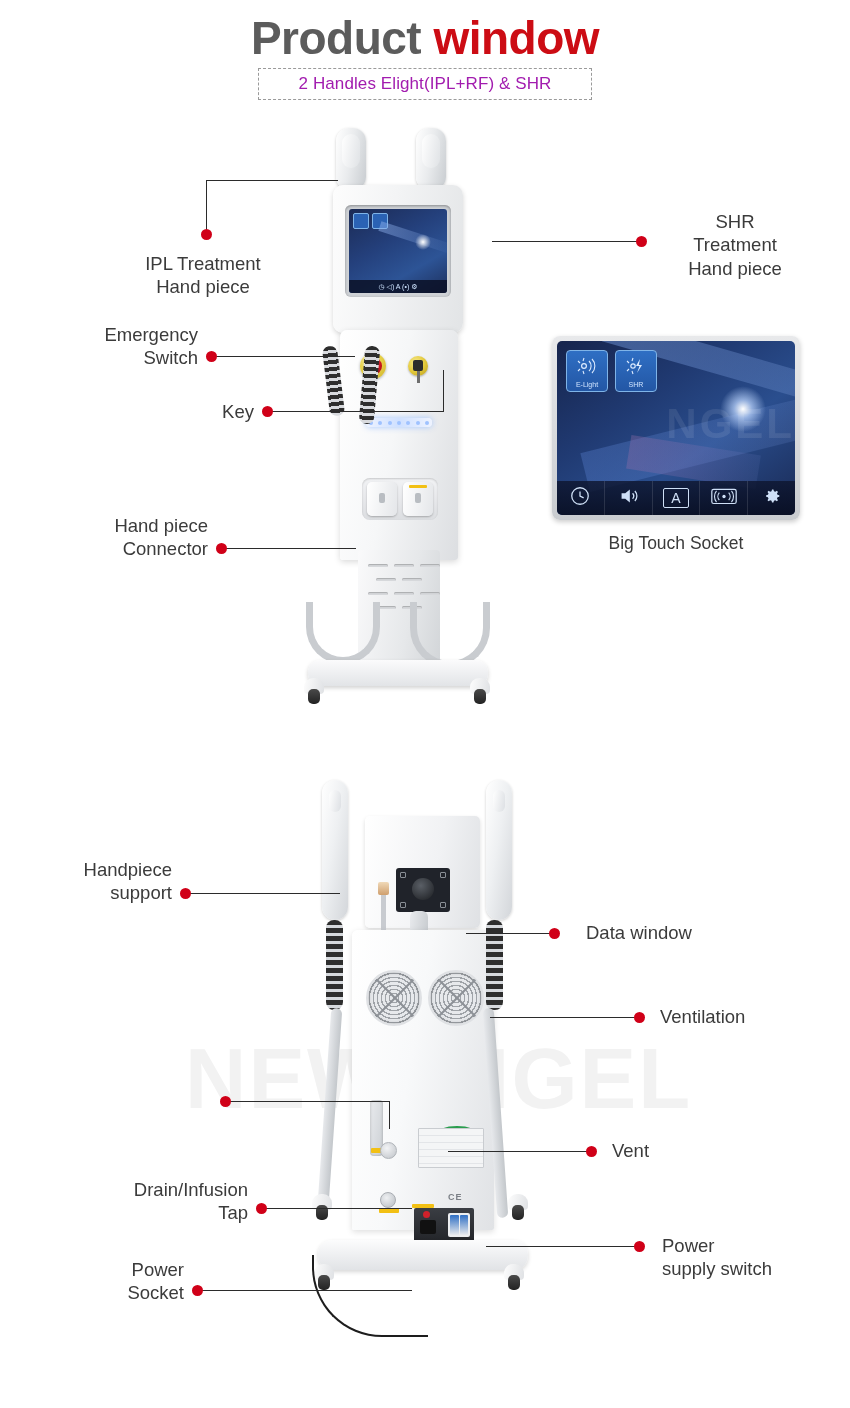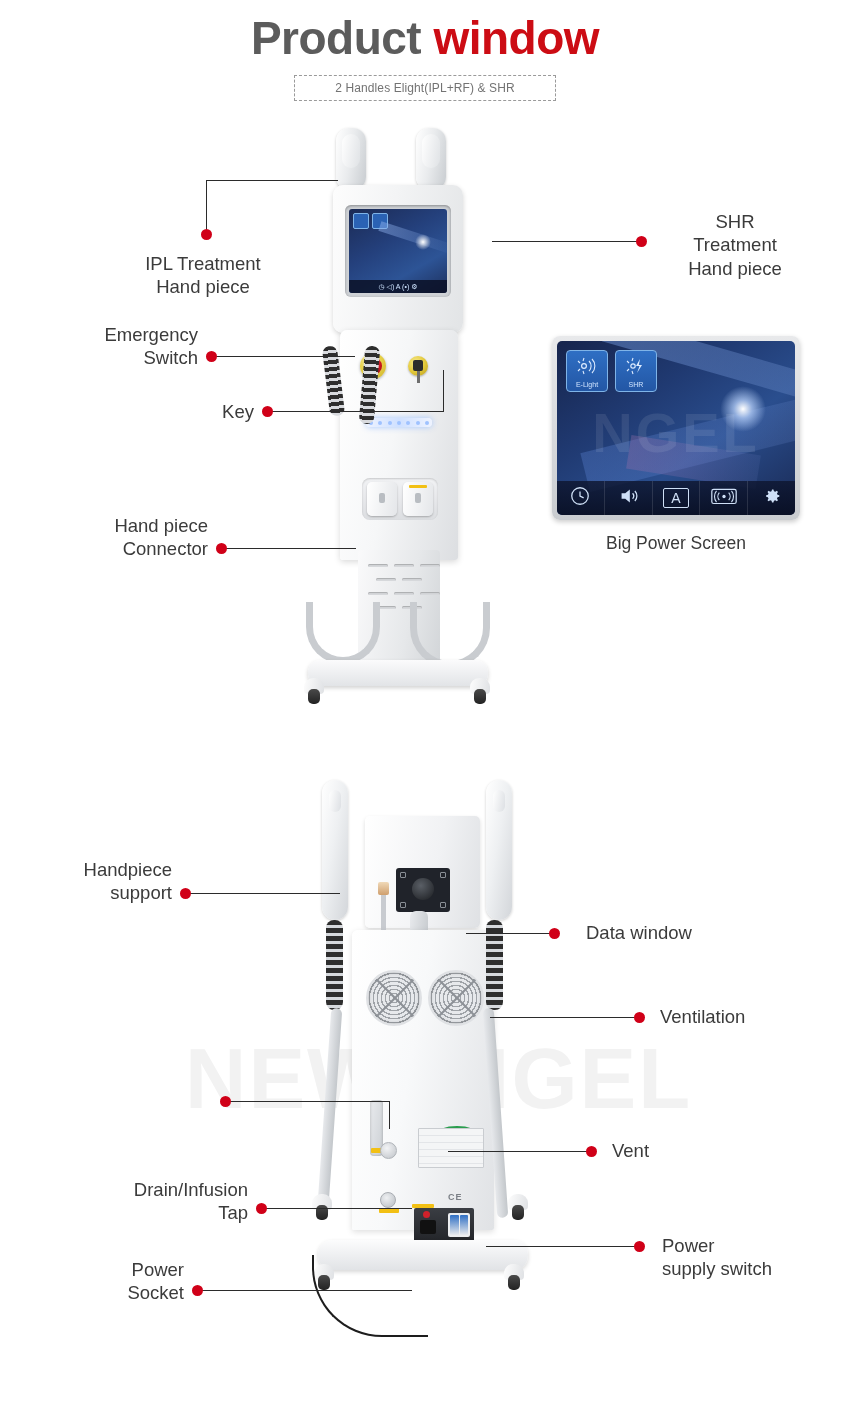--- a/index.html
+++ b/index.html
@@ -11,23 +11,23 @@
     overflow: hidden;
   }
   #page { position: relative; width: 850px; height: 1408px; background:#fff; }
 
   
   .header { position:absolute; top:14px; left:0; width:850px; text-align:center; }
   .title { font-size:46px; font-weight:bold; letter-spacing:-0.5px; line-height:1.08; }
   .title .t-dark { color:#5c5c5c;text-align:center; }
   .title .t-red  { color:#cc0c14; }
   .subtitle-box {
-    display:inline-block; margin-top:11px;
+    display:inline-block; margin-top:4px;
     border:1px dashed #9a9a9a; padding:5px 40px;
-    font-size:12px; color:#737373; letter-spacing:0.1px;
+    font-size:17px; color:#a21caf; letter-spacing:0.1px;
   }
 
   
   .callout { position:absolute; font-size:18.5px; color:#3b3b3b; line-height:1.27; white-space:pre-line; }
   .callout.r { text-align:right; }
   .callout.l { text-align:left; }
   .callout.c { text-align:center; }
 
   .dot { position:absolute; width:11px; height:11px; border-radius:50%; background:#d00018; }
   .lead { position:absolute; height:0; border-top:1.4px solid #2b2b2b; transform-origin:0 0; }
@@ -156,21 +156,21 @@
     background:linear-gradient(90deg,rgba(120,160,230,.45),rgba(180,200,245,.12));
     transform:rotate(16deg); }
   .ts-beam .b2 { position:absolute; left:10%; top:44%; width:120%; height:40px;
     background:linear-gradient(90deg,rgba(90,130,210,.35),rgba(160,185,240,.10));
     transform:rotate(-14deg); }
   .ts-beam .b3 { position:absolute; left:30%; top:60%; width:55%; height:34px;
     background:linear-gradient(90deg,rgba(150,110,170,.35),rgba(120,140,210,.12));
     transform:rotate(9deg); }
   .ts-flare { position:absolute; right:12%; top:26%; width:46px; height:46px; border-radius:50%;
     background:radial-gradient(circle,#ffffff 0%,rgba(190,215,255,.7) 28%,rgba(120,160,230,0) 70%); }
-  .ts-wm { position:absolute; left:0; top:34%; width:100%; text-align:center; font-size:56px;
+  .ts-wm { position:absolute; left:0; top:34%; width:100%; text-align:right; font-size:42px;
     font-weight:bold; color:rgba(255,255,255,.09); letter-spacing:3px; }
   .ts-modes { position:absolute; left:9px; top:9px; display:flex; gap:7px; }
   .ts-mode { width:42px; height:42px; border-radius:4px; border:1px solid #7fb4e8;
     background:linear-gradient(180deg,#2f6fc4,#2357a5); display:flex; flex-direction:column;
     align-items:center; justify-content:flex-end; padding-bottom:3px; }
   .ts-mode .mi { flex:1; display:flex; align-items:center; justify-content:center; }
   .ts-mode .ml { font-size:7px; color:#cfe4ff; }
   .ts-bar { position:absolute; left:0; bottom:0; width:100%; height:34px;
     background:linear-gradient(180deg,rgba(14,22,48,.82),rgba(8,14,34,.92));
     display:flex; align-items:center; }
@@ -466,21 +466,21 @@
           <span>
             <svg width="22" height="22" viewBox="0 0 24 24">
               <path fill="#cfe0f7" d="M12 8.2a3.8 3.8 0 1 0 0 7.6 3.8 3.8 0 0 0 0-7.6zm0 5.9a2.1 2.1 0 1 1 0-4.2 2.1 2.1 0 0 1 0 4.2z"></path>
               <path fill="#cfe0f7" d="M20 12.8v-1.6l-2-.5a6.4 6.4 0 0 0-.6-1.5l1.1-1.7-1.2-1.2-1.7 1.1a6.4 6.4 0 0 0-1.5-.6l-.5-2h-1.6l-.5 2a6.4 6.4 0 0 0-1.5.6L8.3 6.3 7.1 7.5l1.1 1.7a6.4 6.4 0 0 0-.6 1.5l-2 .5v1.6l2 .5c.14.53.35 1.03.6 1.5l-1.1 1.7 1.2 1.2 1.7-1.1c.47.25.97.46 1.5.6l.5 2h1.6l.5-2c.53-.14 1.03-.35 1.5-.6l1.7 1.1 1.2-1.2-1.1-1.7c.25-.47.46-.97.6-1.5z"></path>
             </svg>
           </span>
         </div>
       </div>
     </div>
   </div>
-  <div class="ts-caption">Big Power Screen</div>
+  <div class="ts-caption">Big Touch Socket</div>
 
   <div class="wm wm-bottom">NEWANGEL</div>
 
   <div class="machine-bot">
     <div class="support sl"></div>
     <div class="support sr"></div>
 
     <div class="mb-monitorback">
       <div class="vesa">
         <div class="scr" style="left:4px;top:4px;"></div>

